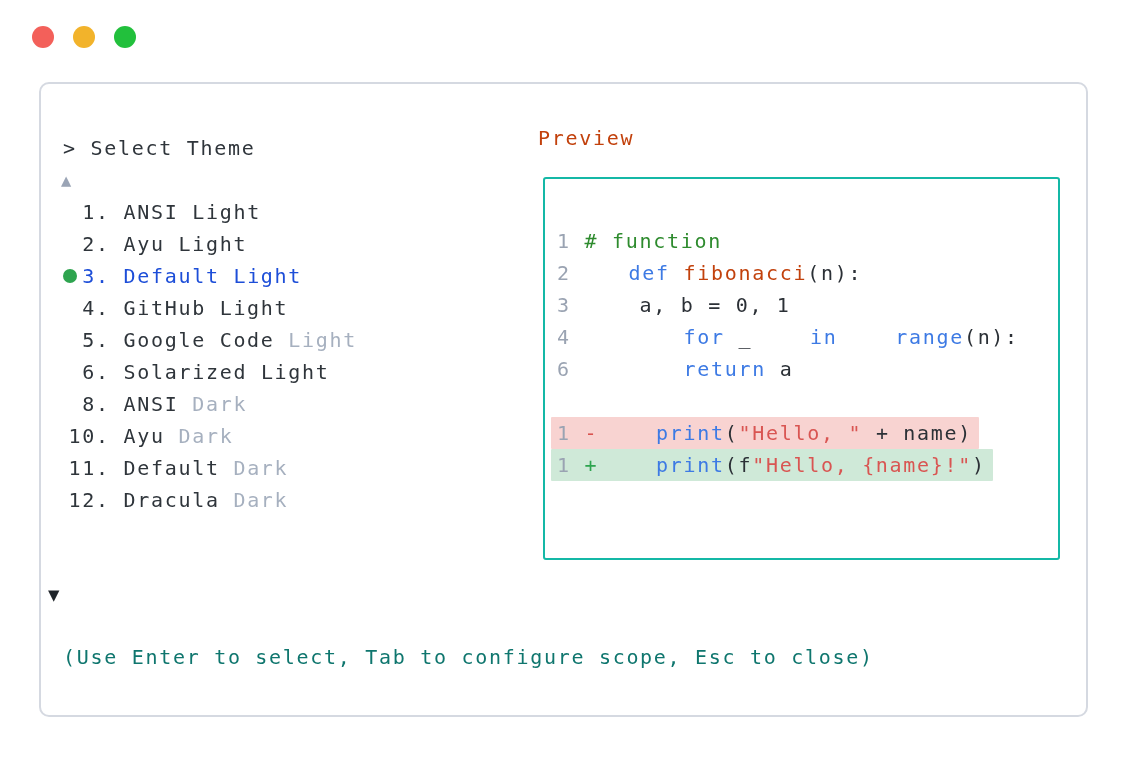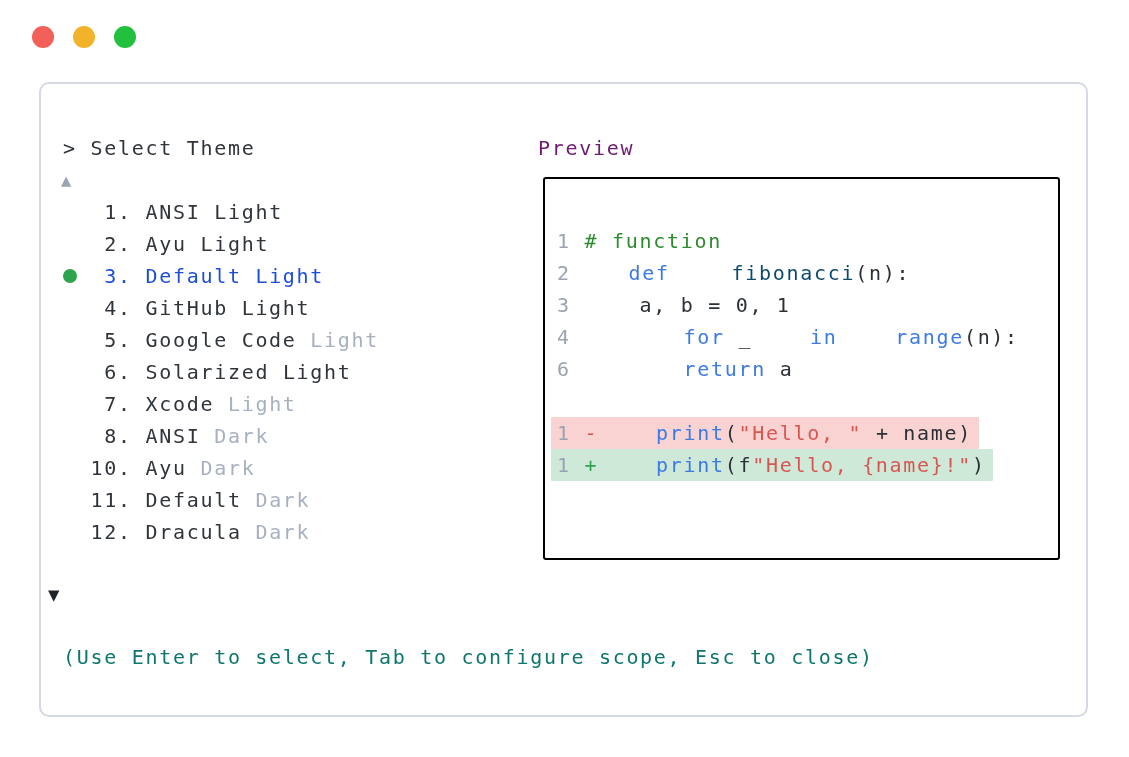--- a/index.html
+++ b/index.html
@@ -18,40 +18,40 @@
               line-height:32px; height:32px; }
 
   .prompt   { left:22px; top:48px; color:#2f353b; }
   .scroll-up   { left:20px; top:80px; font-size:17px; color:#9aa4b5; }
   .scroll-down { left:7px;  top:494px; font-size:19px; color:#1f242a; }
   .footer-hint { left:22px; top:557px; color:#0f766e; }
 
   
   .theme-list { position:absolute; left:0; top:112px; width:500px; }
   .theme-row { position:relative; white-space:pre; font-size:20px; letter-spacing:1.7px;
-               line-height:32px; height:32px; padding-left:22px; color:#2f353b; cursor:default; }
+               line-height:32px; height:32px; color:#2f353b; cursor:default; }
   .theme-row .sel-bullet { position:absolute; left:22px; top:9px; width:14px; height:14px;
                border-radius:50%; background:#2ea44f; }
   .theme-row .muted { color:#a6b0bf; }
   .theme-row.selected, .theme-row.selected .muted { color:#1d4ed8; }
 
   
-  .preview-label { left:497px; top:48px; color:#701a75; }
+  .preview-label { left:497px; top:38px; color:#c2410c; }
   .preview-box { position:absolute; left:502px; top:93px; width:517px; height:383px;
-                 border:2px solid #000000; border-radius:3px; background:#ffffff;
+                 border:2px solid #14b8a6; border-radius:3px; background:#ffffff;
                  padding:46px 0 0 12px; overflow:hidden; }
   .code-line { white-space:pre; font-size:20px; letter-spacing:1.7px; line-height:32px; height:32px; }
   .line-inner { display:inline-block; }
   .line-inner.diff { padding:0 7px 0 6px; margin-left:-6px; border-radius:1px; }
   .diff.removed { background:#f8d3d1; }
   .diff.added   { background:#cfe9d8; }
   .ln { color:#9aa3b2; }
   .tok-plain    { color:#2b3036; }
   .tok-keyword  { color:#3d7ae4;margin-left:44px; }
-  .tok-function { color:#0c4a6e;margin-left:48px; }
+  .tok-function { color:#c2410c; }
   .tok-string   { color:#d95552; }
   .tok-comment  { color:#2e8b2e; }
   .tok-removed  { color:#d9534f; }
   .tok-added    { color:#2ea44f; }
 </style>
 </head>
 <body>
 
 <div class="dots">
   <div class="dot" id="dot-0" style="background: rgb(243, 96, 90);"></div>
@@ -64,21 +64,20 @@
 
   <div class="mono-row scroll-up">▲</div>
 
   <div class="theme-list" id="theme-list">
       <div class="theme-row"><span>   1. </span><span>ANSI </span><span>Light</span></div>
       <div class="theme-row"><span>   2. </span><span>Ayu </span><span>Light</span></div>
       <div class="theme-row selected"><span class="sel-bullet"></span><span>   3. </span><span>Default </span><span>Light</span></div>
       <div class="theme-row"><span>   4. </span><span>GitHub </span><span>Light</span></div>
       <div class="theme-row"><span>   5. </span><span>Google Code </span><span class="muted">Light</span></div>
       <div class="theme-row"><span>   6. </span><span>Solarized </span><span>Light</span></div>
-      <div class="theme-row"><span>   7. </span><span>Xcode </span><span class="muted">Light</span></div>
       <div class="theme-row"><span>   8. </span><span>ANSI </span><span class="muted">Dark</span></div>
       <div class="theme-row"><span>  10. </span><span>Ayu </span><span class="muted">Dark</span></div>
       <div class="theme-row"><span>  11. </span><span>Default </span><span class="muted">Dark</span></div>
       <div class="theme-row"><span>  12. </span><span>Dracula </span><span class="muted">Dark</span></div>
     </div>
 
   <div class="mono-row scroll-down">▼</div>
 
   <div class="mono-row preview-label">Preview</div>
 

